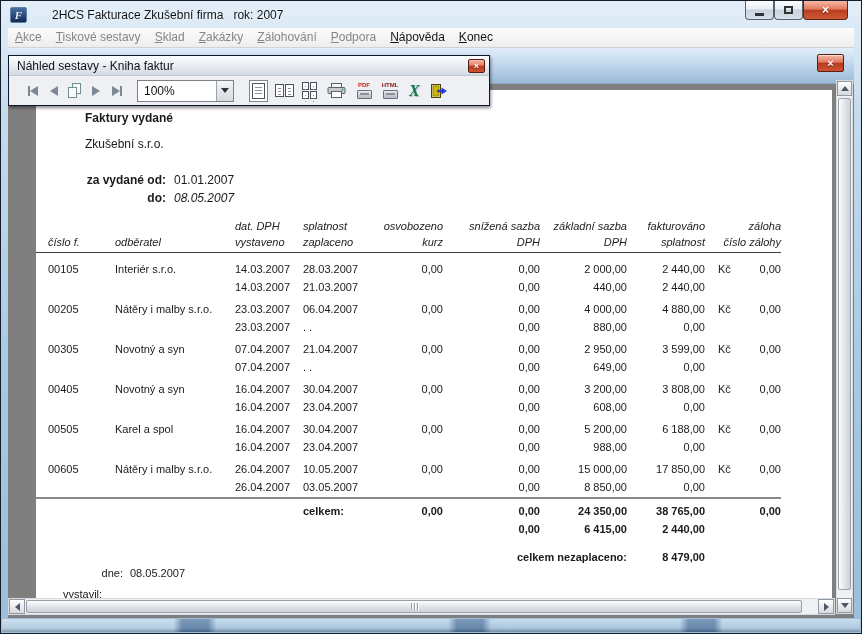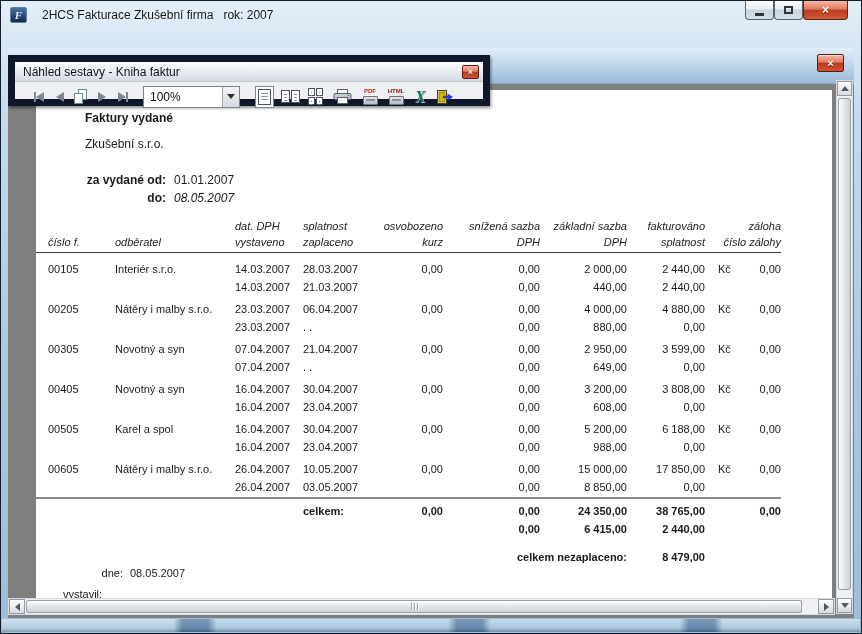--- a/index.html
+++ b/index.html
@@ -6,21 +6,21 @@
   *{box-sizing:border-box;}
   .stage{position:relative;width:862px;height:634px;overflow:hidden;font-family:"Liberation Sans",sans-serif;-webkit-font-smoothing:antialiased;}
 
   
   .win-frame{position:absolute;inset:0;border:1px solid #141e2a;background:linear-gradient(180deg,#e3eef8 0%,#c4dbee 18%,#a9c8e0 60%,#9dbdd8 100%);}
   .win-frame::after{content:"";position:absolute;left:1px;right:1px;bottom:1px;height:13px;
     background:linear-gradient(90deg,rgba(255,255,255,.25) 0 20%,rgba(28,60,110,.40) 21% 24%,rgba(255,255,255,.15) 25% 52%,rgba(28,60,110,.40) 53% 56%,rgba(255,255,255,.15) 57% 79%,rgba(28,60,110,.40) 80% 83%,rgba(255,255,255,.2) 84% 100%),
     linear-gradient(180deg,#bcd6ea 0%,#9cbcd6 70%,#5a7a96 100%);}
   .titlebar{position:absolute;left:1px;top:1px;right:1px;height:27px;display:flex;align-items:center;z-index:30;}
   .app-icon{width:17px;height:16px;margin-left:9px;background:linear-gradient(180deg,#4a6f9f,#122a50);border:1px solid #5d82b0;color:#e8eef6;font:bold italic 11px/14px "Liberation Serif",serif;text-align:center;border-radius:2px;}
-  .title-text{margin-left:15px;font-size:12px;color:#101418;white-space:pre;text-shadow:0 0 3px rgba(255,255,255,.9);}
+  .title-text{margin-left:25px;font-size:12px;color:#101418;white-space:pre;text-shadow:0 0 3px rgba(255,255,255,.9);}
   .cap-btns{position:absolute;right:13px;top:0;display:flex;}
   .cap-btn{height:19px;border:1px solid #54626f;border-top:none;display:flex;align-items:center;justify-content:center;border-radius:0 0 4px 4px;margin-left:0;}
   .cap-min,.cap-max{width:29px;background:linear-gradient(180deg,#fdfefe 0%,#e6edf3 45%,#c6d2dd 50%,#d8e1ea 100%);}
   .cap-close{width:45px;background:linear-gradient(180deg,#f6b8a6 0%,#e07a5d 45%,#b93d20 52%,#d05a36 100%);border-color:#5f2414;}
   .glyph-min{width:9px;height:3px;background:#333;margin-top:8px;}
   .glyph-max{width:9px;height:8px;border:2px solid #333;background:transparent;}
   .glyph-x{color:#fff;font:bold 12px/12px "Liberation Sans",sans-serif;text-shadow:0 1px 1px rgba(0,0,0,.5);}
 
   
   .menubar{position:absolute;left:8px;top:28px;width:846px;height:20px;background:linear-gradient(180deg,#fcfcfc,#ededed);border-bottom:1px solid #d2d2d2;display:flex;align-items:center;font-size:12px;z-index:20;}
@@ -54,21 +54,21 @@
   .inv-row{margin-bottom:4px;}
   .rule{left:0;top:407px;width:745px;height:2px;background:#8a8a8a;}
   .totals{left:0;top:412px;font-weight:bold;}
   .unpaid{left:0;top:458px;font-weight:bold;}
   .footer-dne{left:61px;top:477px;font-size:11px;display:flex;}
   .footer-dne .lbl{width:26px;text-align:right;}
   .footer-dne .val{margin-left:7px;}
   .footer-vystavil{left:27px;top:498px;font-size:11px;}
 
   
-  .tool-win{position:absolute;left:0;top:7px;width:482px;height:51px;background:#eef0f3;border:7px solid #0f172a;box-shadow:1px 2px 3px rgba(0,0,0,.45);}
+  .tool-win{position:absolute;left:0;top:7px;width:482px;height:51px;background:#eef0f3;border:1px solid #0f172a;box-shadow:1px 2px 3px rgba(0,0,0,.45);}
   .tool-title{height:20px;background:linear-gradient(180deg,#fdfdfe 0%,#e9edf2 50%,#d4dae2 100%);border-bottom:1px solid #c2c8d0;display:flex;align-items:center;padding:0 4px 0 8px;font-size:12px;color:#101418;}
   .tool-title .txt{flex:1;}
   .mini-close{width:17px;height:14px;border:1px solid #5a1d12;border-radius:2px;background:linear-gradient(180deg,#f4bcab 0%,#e2775c 45%,#b63a20 52%,#cf5434 100%);color:#fff;font:bold 9px/12px "Liberation Sans",sans-serif;text-align:center;text-shadow:0 1px 0 rgba(0,0,0,.4);}
   .tool-row{height:29px;display:flex;align-items:center;padding:0 13px;}
   .tbtn{height:22px;display:flex;align-items:center;justify-content:center;}
   .nav{width:21px;}
   .tri-l{width:0;height:0;border-top:5px solid transparent;border-bottom:5px solid transparent;border-right:8px solid #7d8894;}
   .tri-r{width:0;height:0;border-top:5px solid transparent;border-bottom:5px solid transparent;border-left:8px solid #7d8894;}
   .vbar{width:2px;height:10px;background:#7d8894;}
   .pages-ico{position:relative;width:16px;height:16px;}
@@ -124,20 +124,30 @@
         </div>
       <div class="cap-btn cap-max">
           <span class="glyph-max"></span>
         </div>
       <div class="cap-btn cap-close">
           <span class="glyph-x">×</span>
         </div>
     </div>
   </div>
 
+  <div class="menubar">
+    <span class="menu-item">Akce</span>
+    <span class="menu-item">Tiskové sestavy</span>
+    <span class="menu-item">Sklad</span>
+    <span class="menu-item">Zakázky</span>
+    <span class="menu-item">Zálohování</span>
+    <span class="menu-item">Podpora</span>
+    <span class="menu-item enabled">Nápověda</span>
+    <span class="menu-item enabled">Konec</span>
+  </div>
 
   <div class="mdi">
     <div class="blue-strip"></div>
     <div class="child-close"><span>×</span></div>
 
     <div class="page">
       <div class="abs r-title">Faktury vydané</div>
       <div class="abs r-company">Zkušební s.r.o.</div>
 
       <div class="abs period-row" style="top:83px;">

